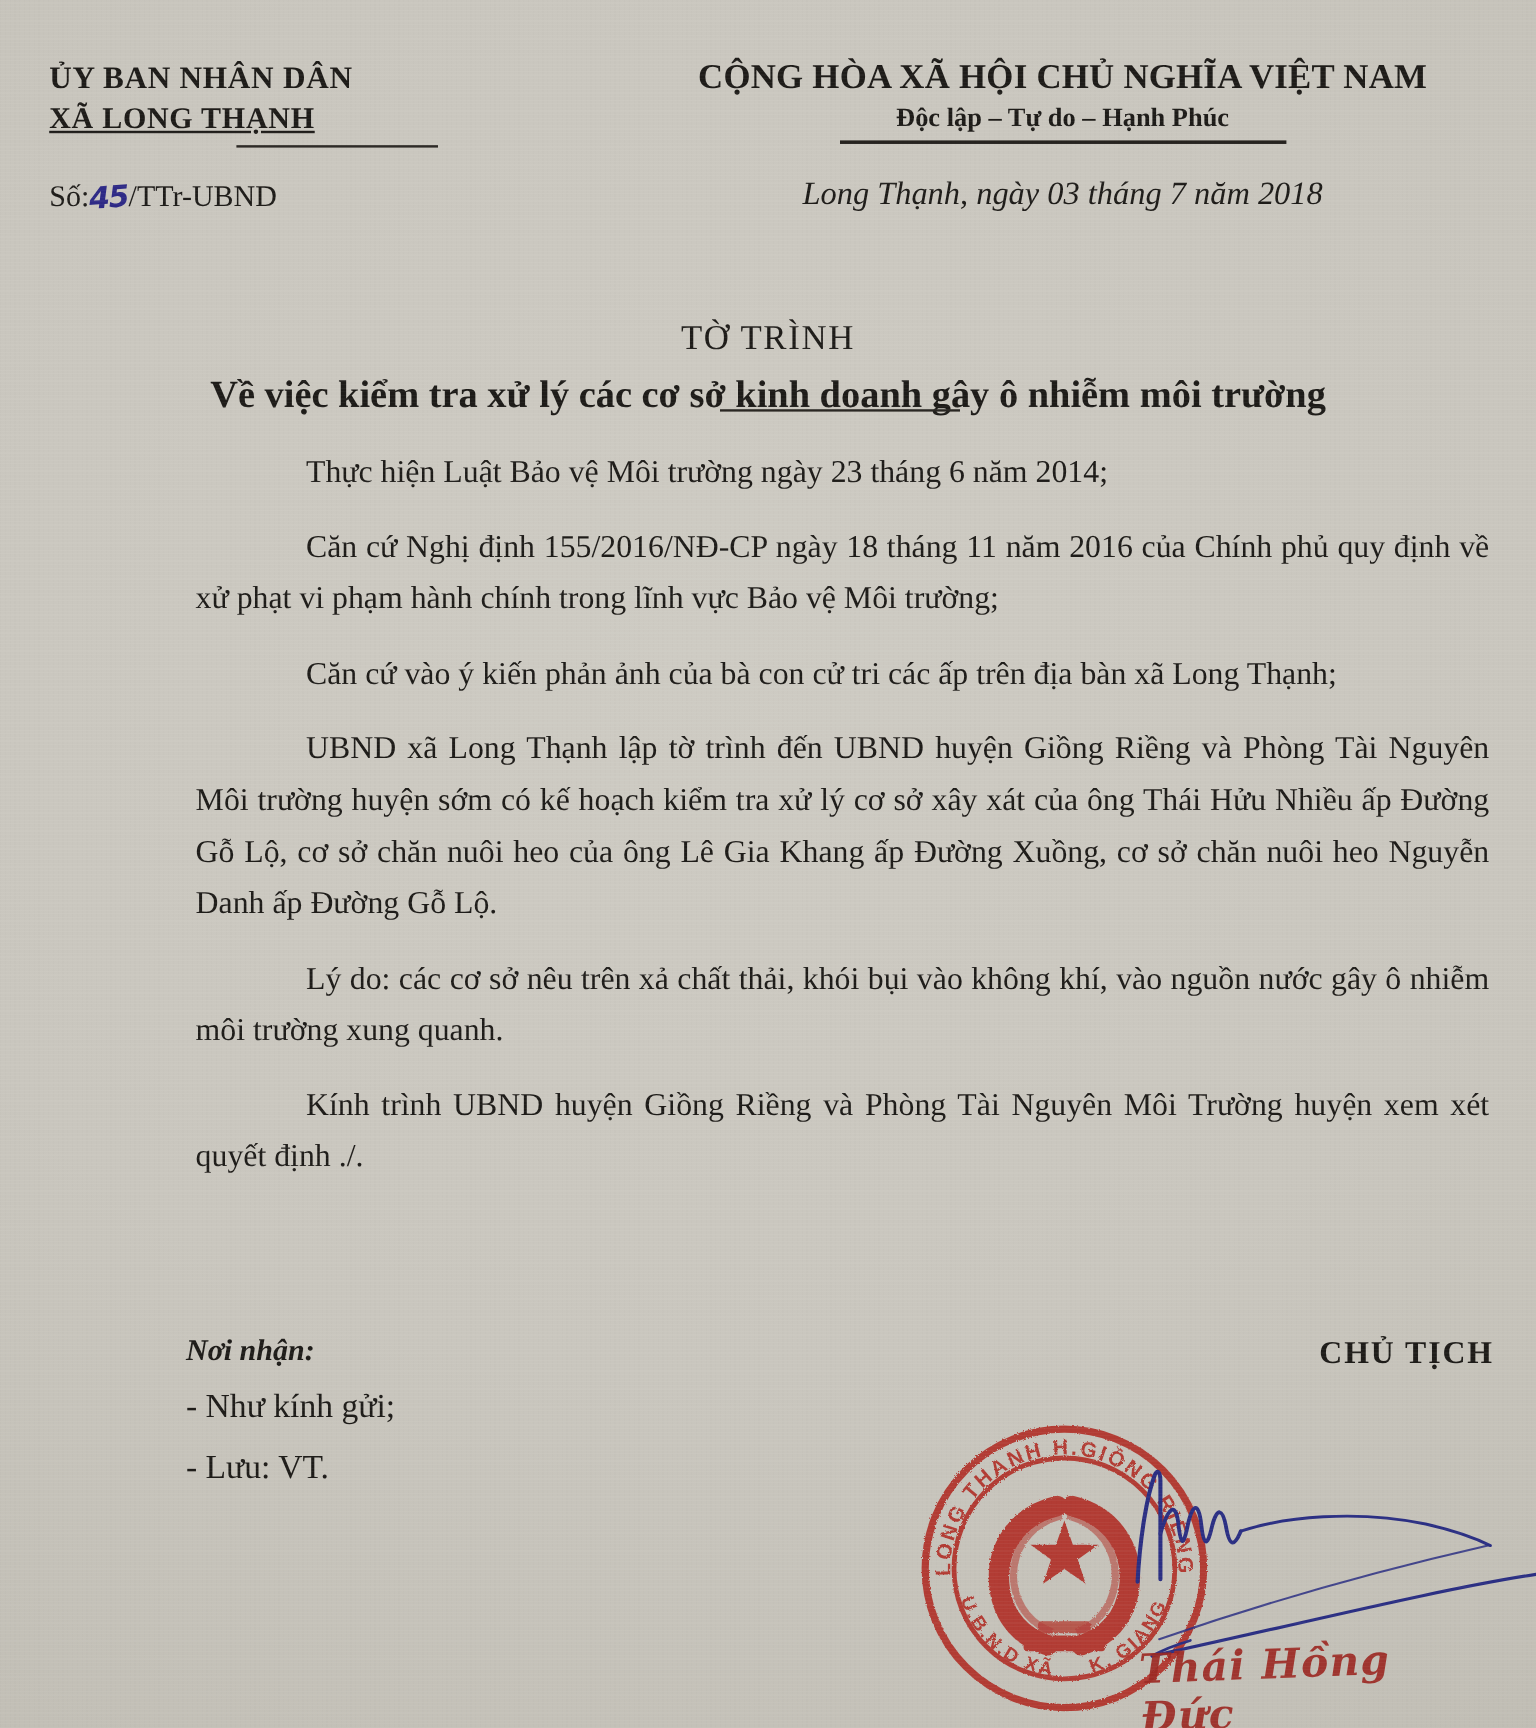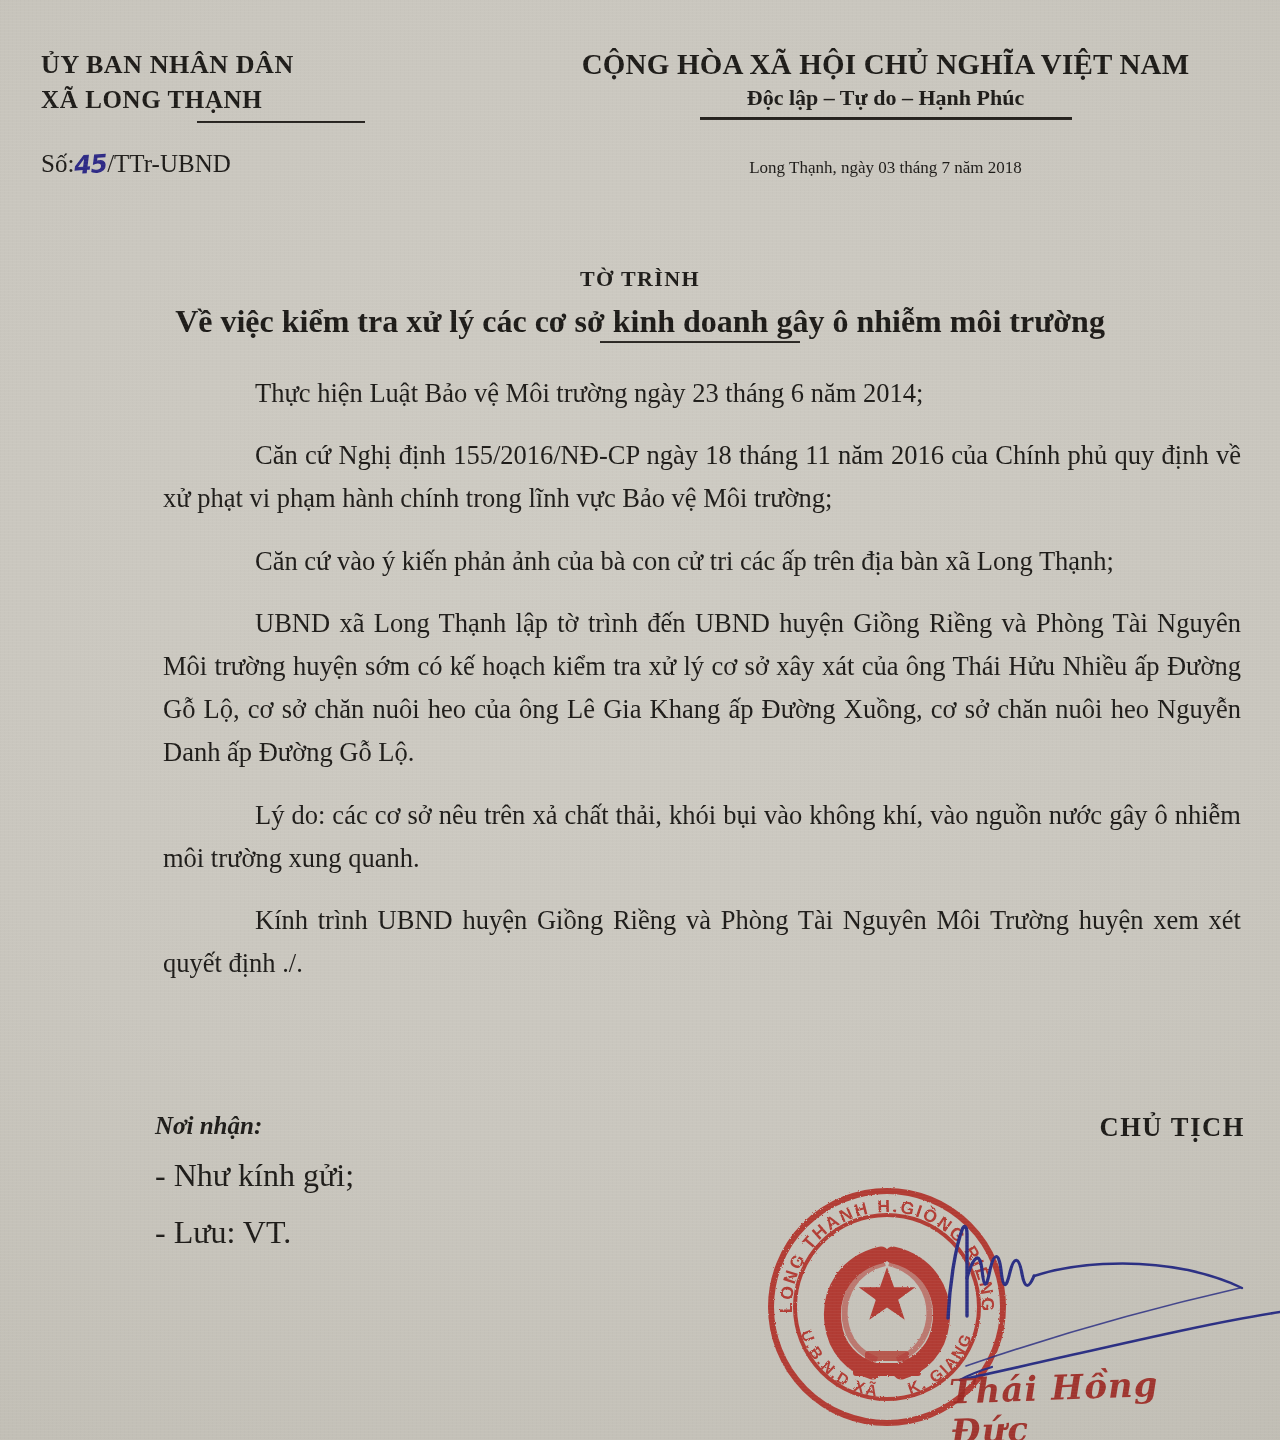--- a/index.html
+++ b/index.html
@@ -62,20 +62,21 @@
   }
   .org-line {
     font-weight: bold;
     font-size: 26px;
     letter-spacing: .6px;
     line-height: 1.33;
     white-space: nowrap;
   }
   .org-line.small-caps {
     font-size: 25px;
+    text-decoration: underline;
   }
   .underline-short {
     width: 168px;
     height: 2.6px;
     background: #26231f;
     margin: 5px auto 0;
   }
   .underline-motto {
     width: 372px;
     height: 2.8px;
@@ -91,22 +92,23 @@
     color: #2e2a86;
     font-family: "DejaVu Sans", sans-serif;
     font-weight: bold;
     font-style: italic;
     font-size: 25px;
     letter-spacing: -1px;
     transform: rotate(-4deg) translateY(1px);
     display: inline-block;
   }
   .date-line {
-    margin-top: 38px;
-    font-size: 17px;
+    margin-top: 26px;
+    font-size: 27px;
+    font-style: italic;
     white-space: nowrap;
   }
   .motto-1 {
     font-weight: bold;
     font-size: 29px;
     letter-spacing: .2px;
     white-space: nowrap;
   }
   .motto-2 {
     font-weight: bold;
@@ -117,22 +119,22 @@
 
   
   .title-block {
     position: absolute;
     top: 266px;
     left: 0;
     width: 100%;
     text-align: center;
   }
   .title-main {
-    font-weight: bold;
-    font-size: 22px;
+    font-weight: normal;
+    font-size: 29px;
     letter-spacing: 1.4px;
   }
   .title-sub-wrap {
     margin-top: 9px;
     font-weight: bold;
     font-size: 32px;
     line-height: 1.25;
   }
   .title-sub-underline {
     position: absolute;
@@ -176,21 +178,21 @@
     top: 0;
     width: 430px;
   }
   .recipients-title {
     font-weight: bold;
     font-style: italic;
     font-size: 25px;
     margin-bottom: 3px;
   }
   .recipient-item {
-    font-size: 32px;
+    font-size: 28px;
     line-height: 1.3;
     margin-top: 15px;
   }
   .signature-block {
     position: absolute;
     right: 0;
     top: 0;
     width: 520px;
     text-align: right;
   }

